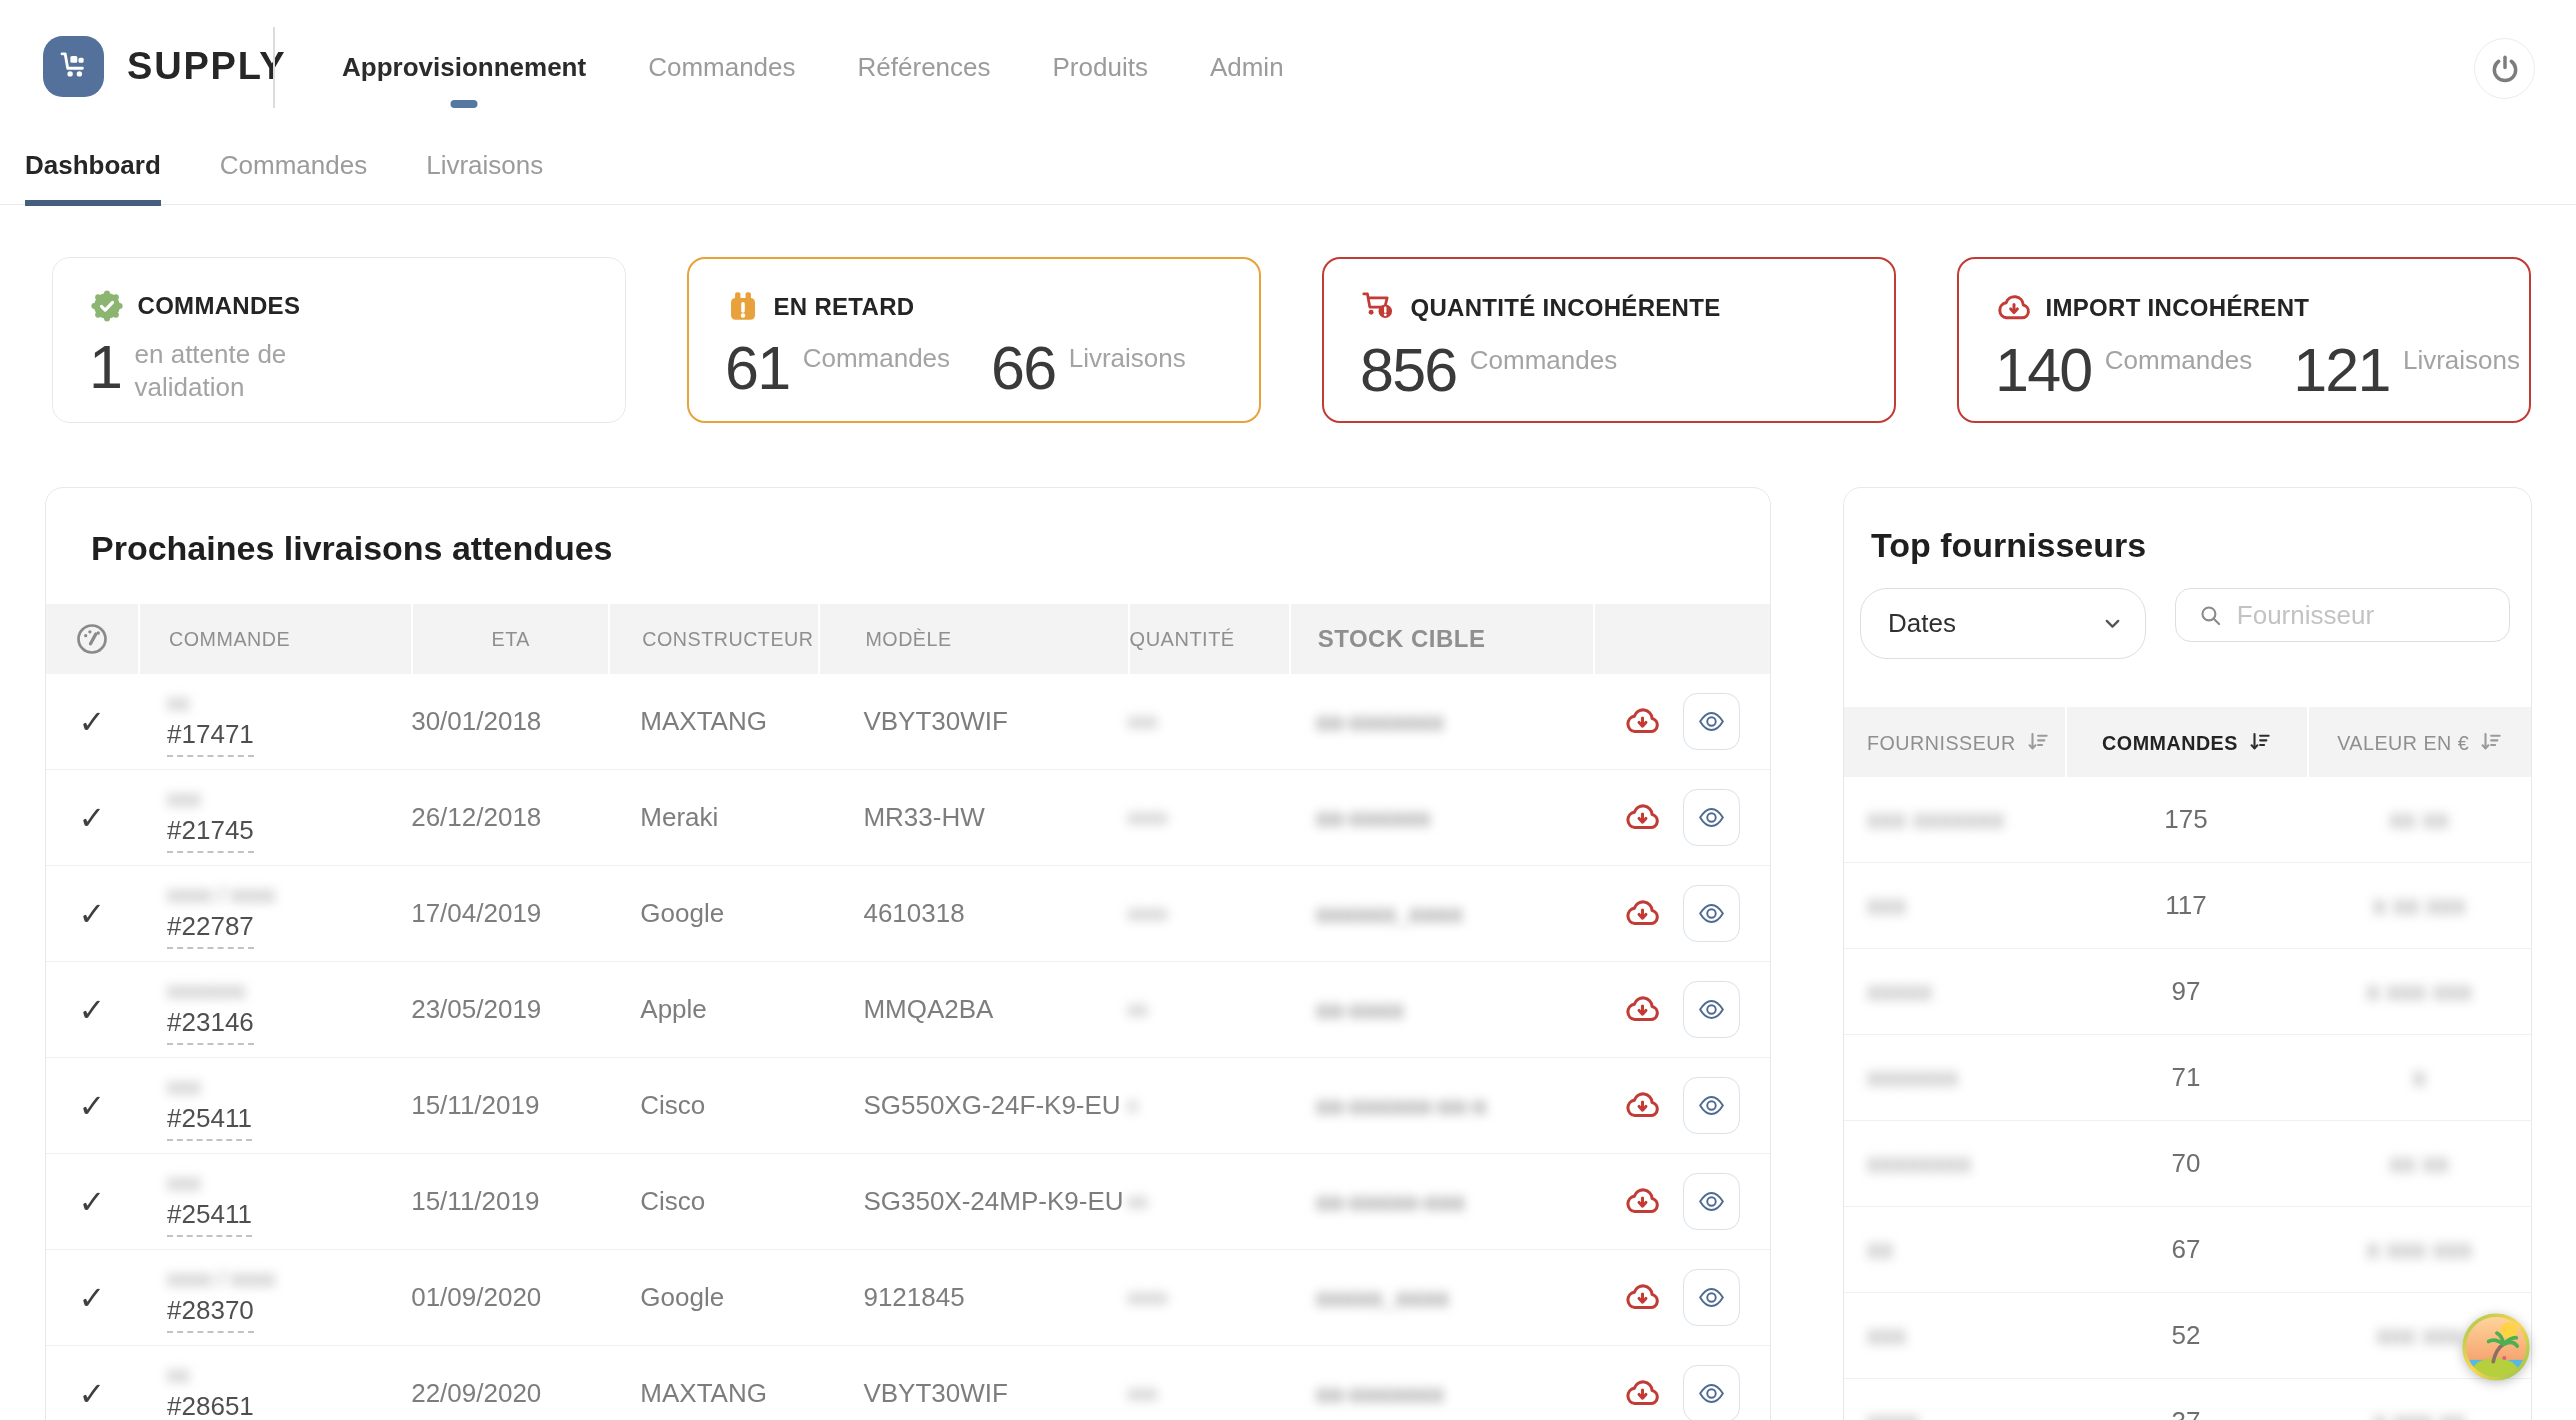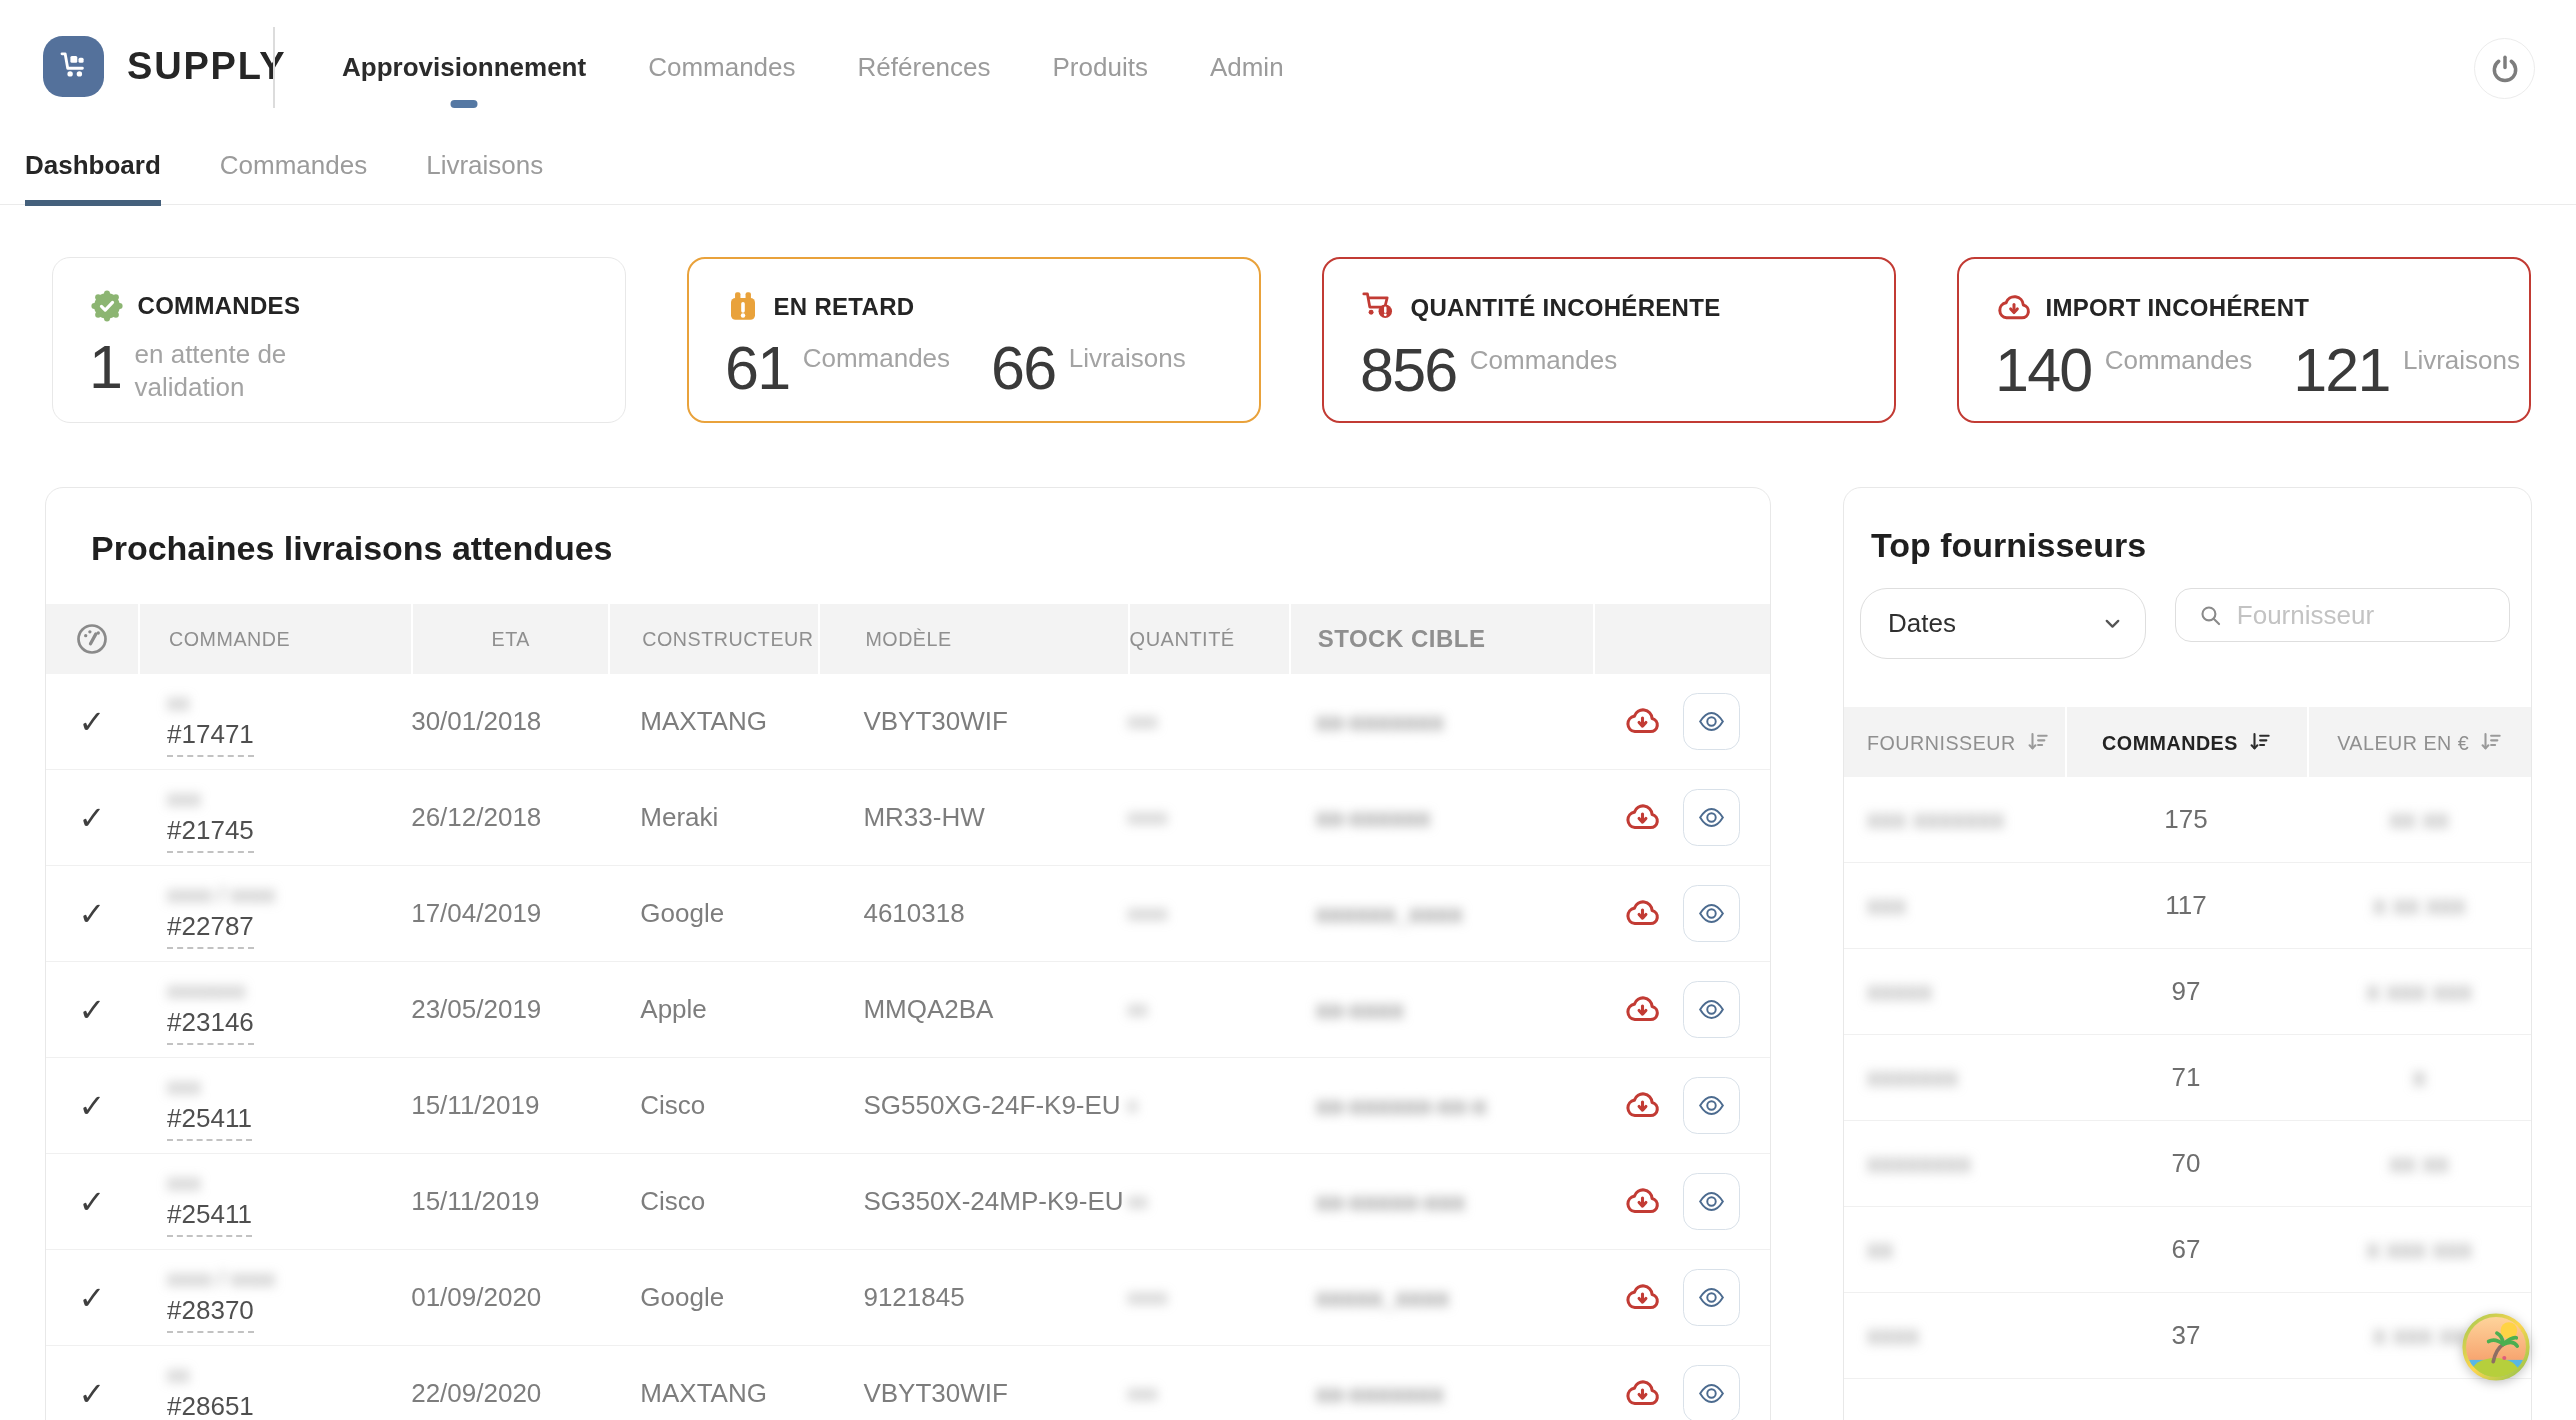--- a/index.html
+++ b/index.html
@@ -659,20 +659,25 @@
           <td class="s-cmd">70</td>
           <td class="s-val"><span class="blur">xx xx</span></td>
         </tr>
 
         <tr>
           <td class="s-name"><span class="blur">xx</span></td>
           <td class="s-cmd">67</td>
           <td class="s-val"><span class="blur">x xxx xxx</span></td>
         </tr>
 
+        <tr>
+          <td class="s-name"><span class="blur">xxx</span></td>
+          <td class="s-cmd">52</td>
+          <td class="s-val"><span class="blur">xxx xxx</span></td>
+        </tr>
 
         <tr>
           <td class="s-name"><span class="blur">xxxx</span></td>
           <td class="s-cmd">37</td>
           <td class="s-val"><span class="blur">x xxx xx</span></td>
         </tr>
       </tbody>
   </table>
 </section>
 

